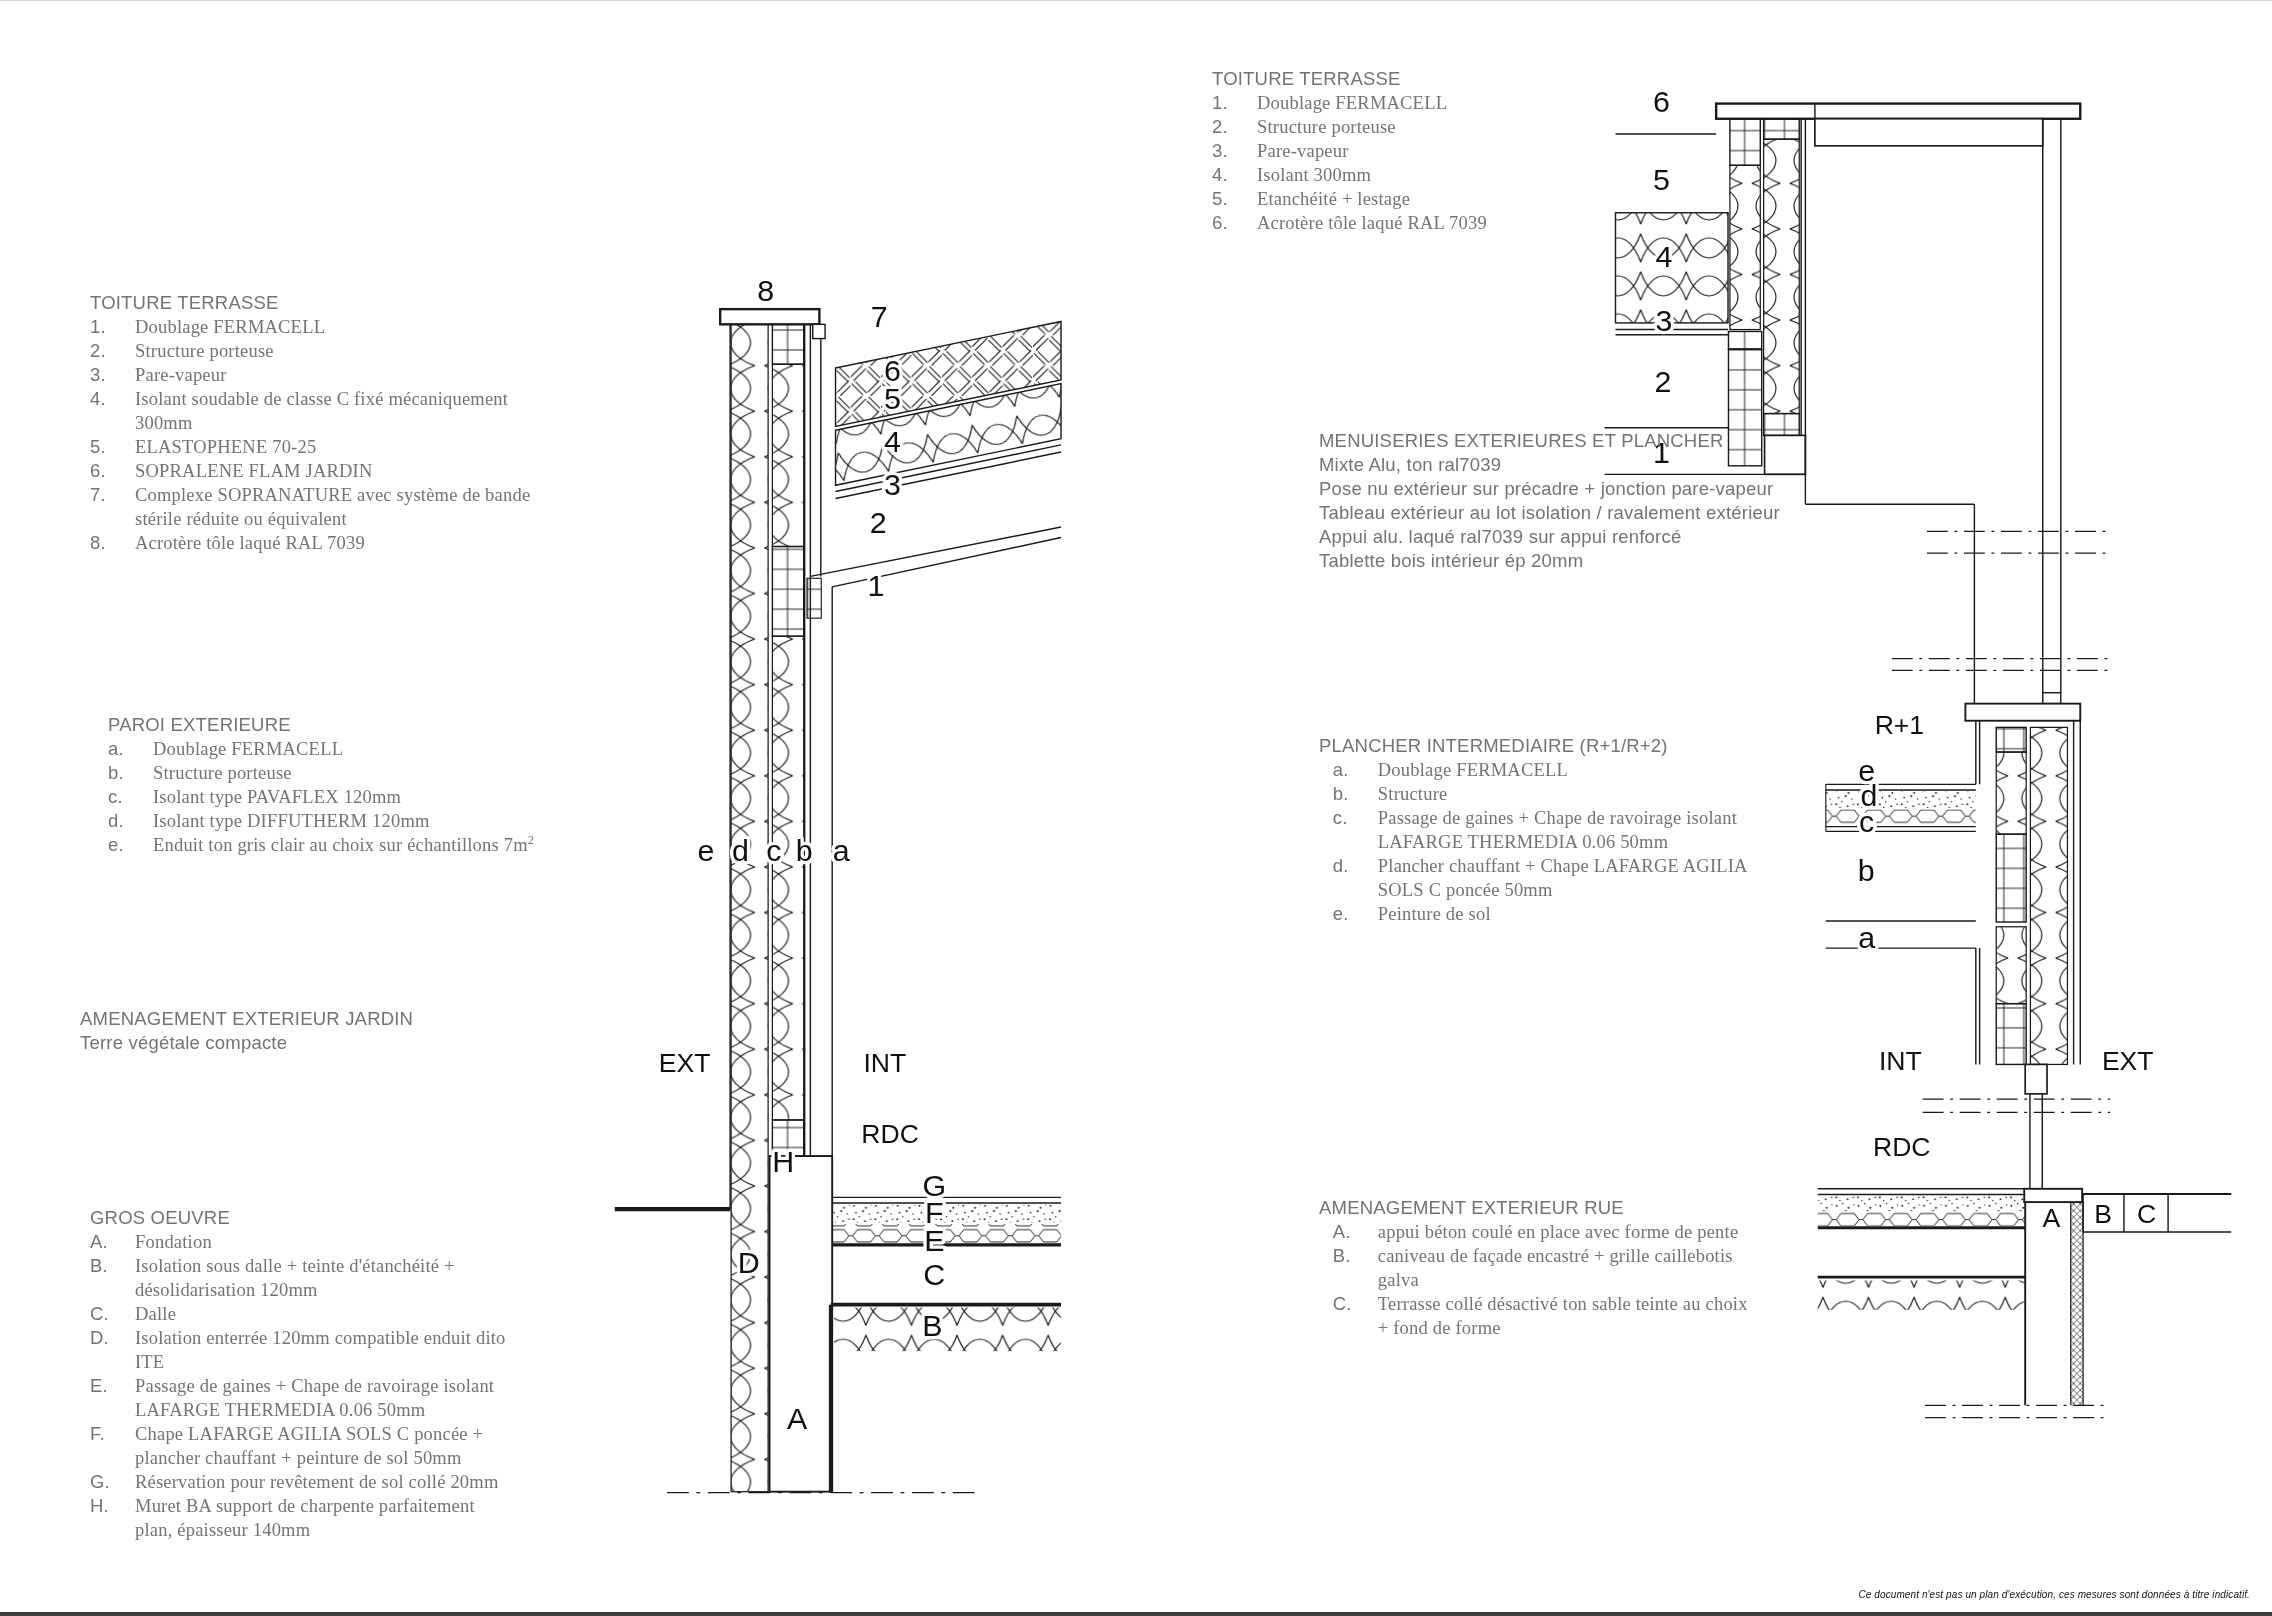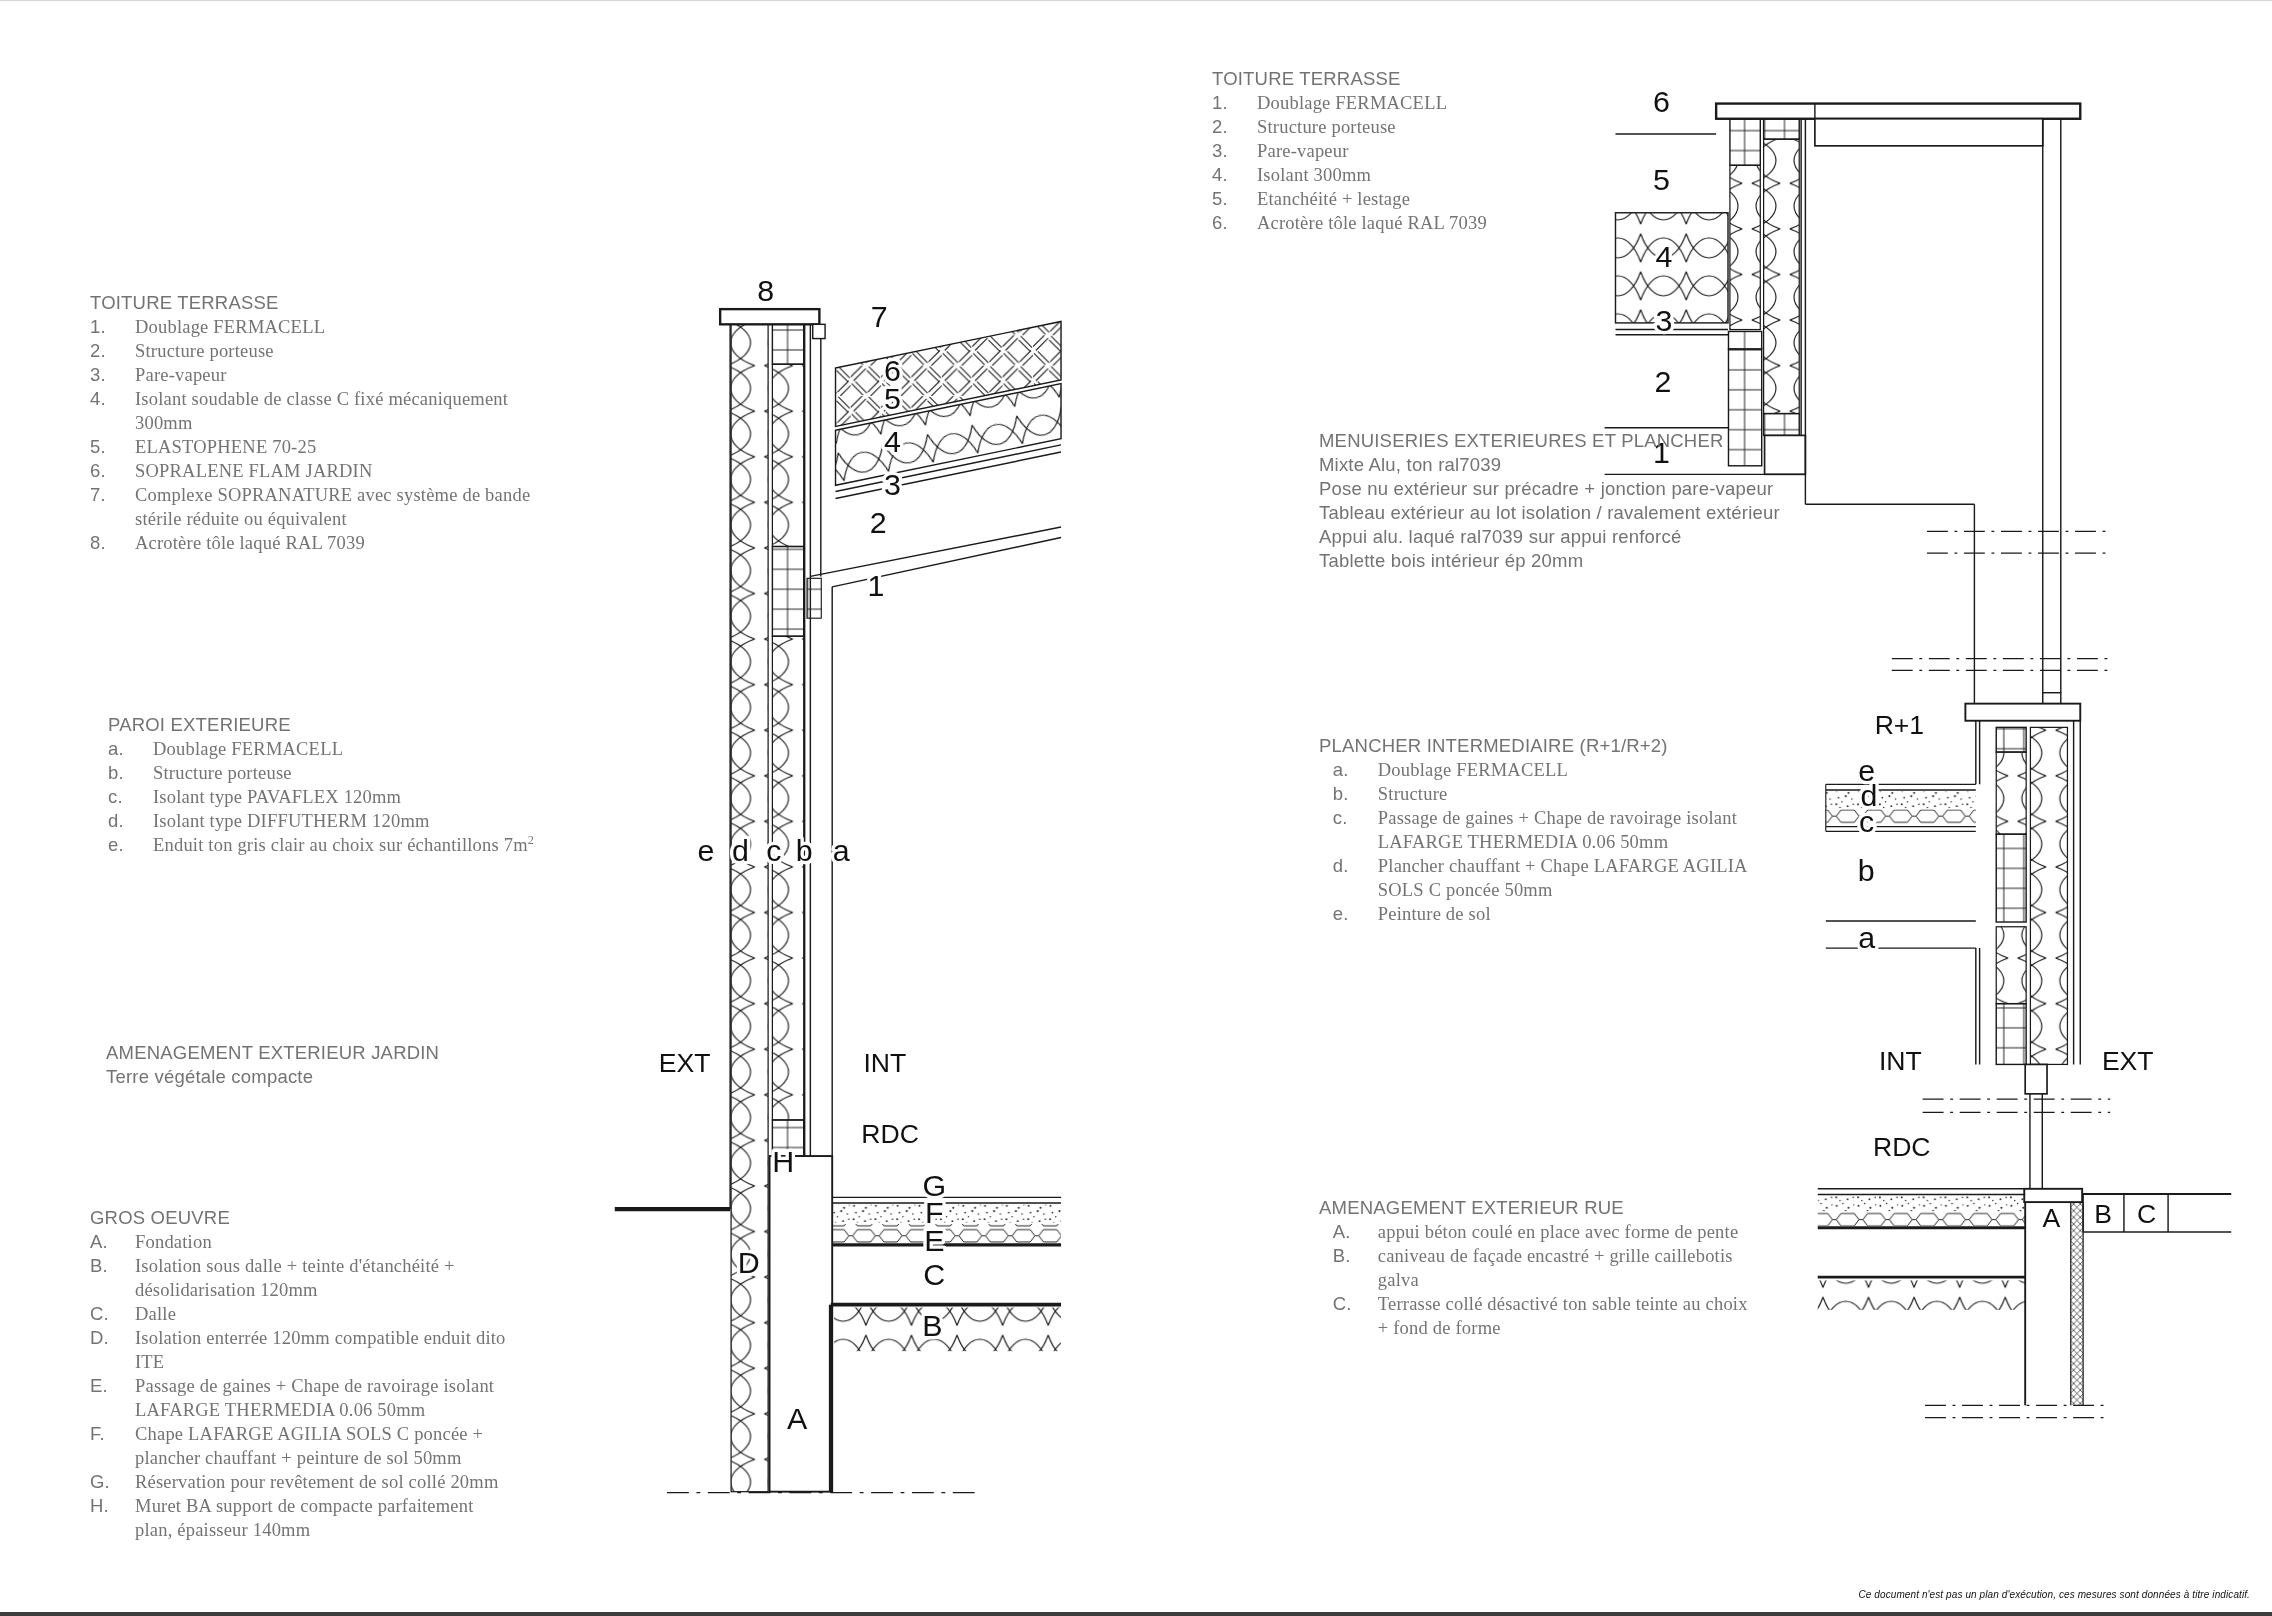--- a/index.html
+++ b/index.html
@@ -293,21 +293,21 @@
   <div class="row">
         <span class="mk">d.</span>
         <div class="tl">Isolant type DIFFUTHERM 120mm</div>
       </div>
   <div class="row">
         <span class="mk">e.</span>
         <div class="tl"><span>Enduit ton gris clair au choix sur échantillons 7m</span><sup>2</sup></div>
       </div>
 </div>
 
-<div class="tb" style="left:106px;top:1006px;margin-top:34px;">
+<div class="tb" style="left:80px;top:1006px;">
   <div class="title">AMENAGEMENT EXTERIEUR JARDIN</div>
   <div class="plain">Terre végétale compacte</div>
 </div>
 
 <div class="tb" style="left:90px;top:1205px;">
   <div class="title">GROS OEUVRE</div>
   <div class="row">
         <span class="mk">A.</span>
         <div class="tl">Fondation</div>
       </div>
@@ -334,21 +334,21 @@
         <span class="mk">F.</span>
         <div class="tl">Chape LAFARGE AGILIA SOLS C poncée +</div>
         <div class="tl">plancher chauffant + peinture de sol 50mm</div>
       </div>
   <div class="row">
         <span class="mk">G.</span>
         <div class="tl">Réservation pour revêtement de sol collé 20mm</div>
       </div>
   <div class="row">
         <span class="mk">H.</span>
-        <div class="tl">Muret BA support de compacte parfaitement</div>
+        <div class="tl">Muret BA support de charpente parfaitement</div>
         <div class="tl">plan, épaisseur 140mm</div>
       </div>
 </div>
 
 <div class="tb" style="left:1212px;top:66px;">
   <div class="title">TOITURE TERRASSE</div>
   <div class="row">
         <span class="mk">1.</span>
         <div class="tl">Doublage FERMACELL</div>
       </div>

